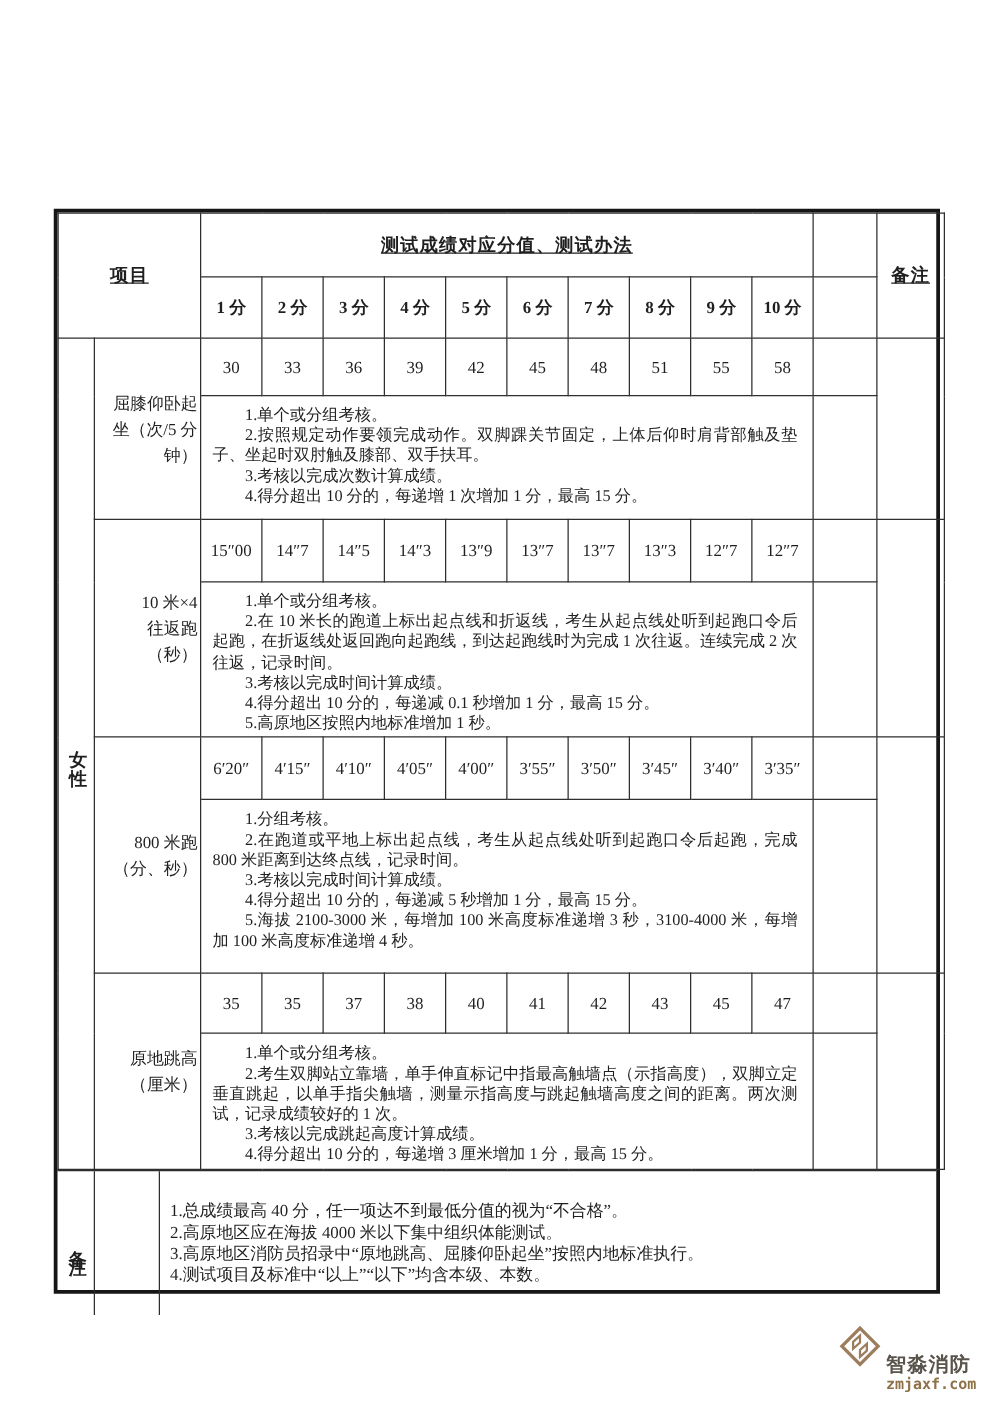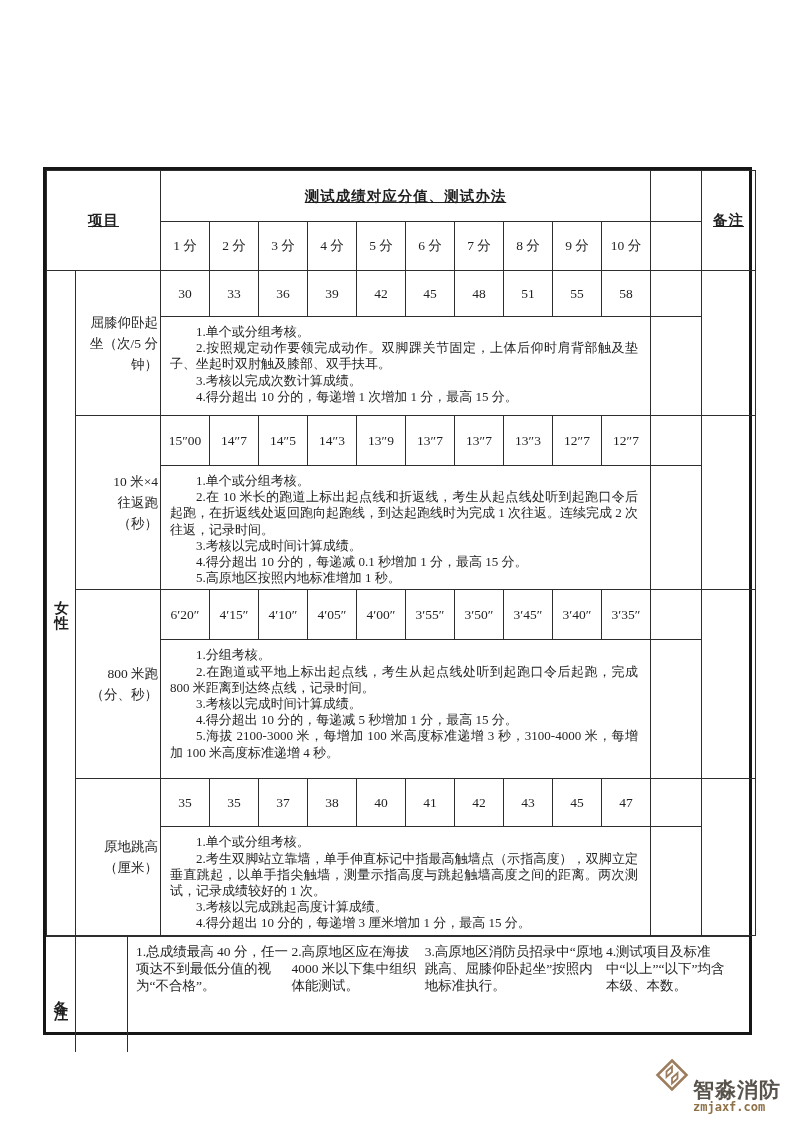--- a/index.html
+++ b/index.html
@@ -27,21 +27,21 @@
     vertical-align:middle;
     overflow:hidden;
   }
   
   .hdr-bold {
     font-family:"Liberation Sans","DejaVu Sans",sans-serif;
     font-weight:bold; font-size:14.5px;
     text-align:center; letter-spacing:1px;text-decoration:underline;
   }
   .score-hdr {
-    text-align:center; font-size:13.5px;
+    text-align:center; font-size:13.5px;font-weight:bold;
   }
   .score-val {
     text-align:center; font-size:13.5px;
   }
   .item-name {
     text-align:right; font-size:13.5px;
     line-height:21px;
     white-space:pre-line;
     padding:0 2px;
   }
@@ -71,35 +71,35 @@
     border-right:1px solid #2e2e2e;
     display:flex; align-items:center; justify-content:center;
   }
   .remarks-label-cell .vertical-label { letter-spacing:6px; }
   .remarks-empty-cell {
     width:52px; flex:0 0 52px;
     border-right:1px solid #2e2e2e;
   }
   .remarks-text-cell {
     flex:1 1 auto;
-    display:flex; flex-direction:row; justify-content:center;
+    display:flex; flex-direction:column; justify-content:center;
     padding:6px 14px 6px 8px;
   }
   .remarks-text-cell p {
     font-size:13.5px; line-height:17.2px; text-align:left;
   }
   
   .watermark {
     position:absolute; right:12px; bottom:8px;
     display:flex; align-items:center; gap:4px;
   }
   .wm-texts { display:flex; flex-direction:column; line-height:1.05; }
   .wm-brand {
     font-family:"Liberation Sans","DejaVu Sans",sans-serif;
-    font-size:21px; font-weight:bold; color:#58534b; letter-spacing:1px;margin-top:40px;
+    font-size:16px; font-weight:bold; color:#58534b; letter-spacing:1px;margin-top:40px;
   }
   .wm-domain {
     font-family:"DejaVu Sans Mono","Liberation Mono",monospace;
     font-size:12px; font-weight:bold; color:#8f7148;
   }
 </style>
 </head>
 <body>
 
 <div class="sheet">

